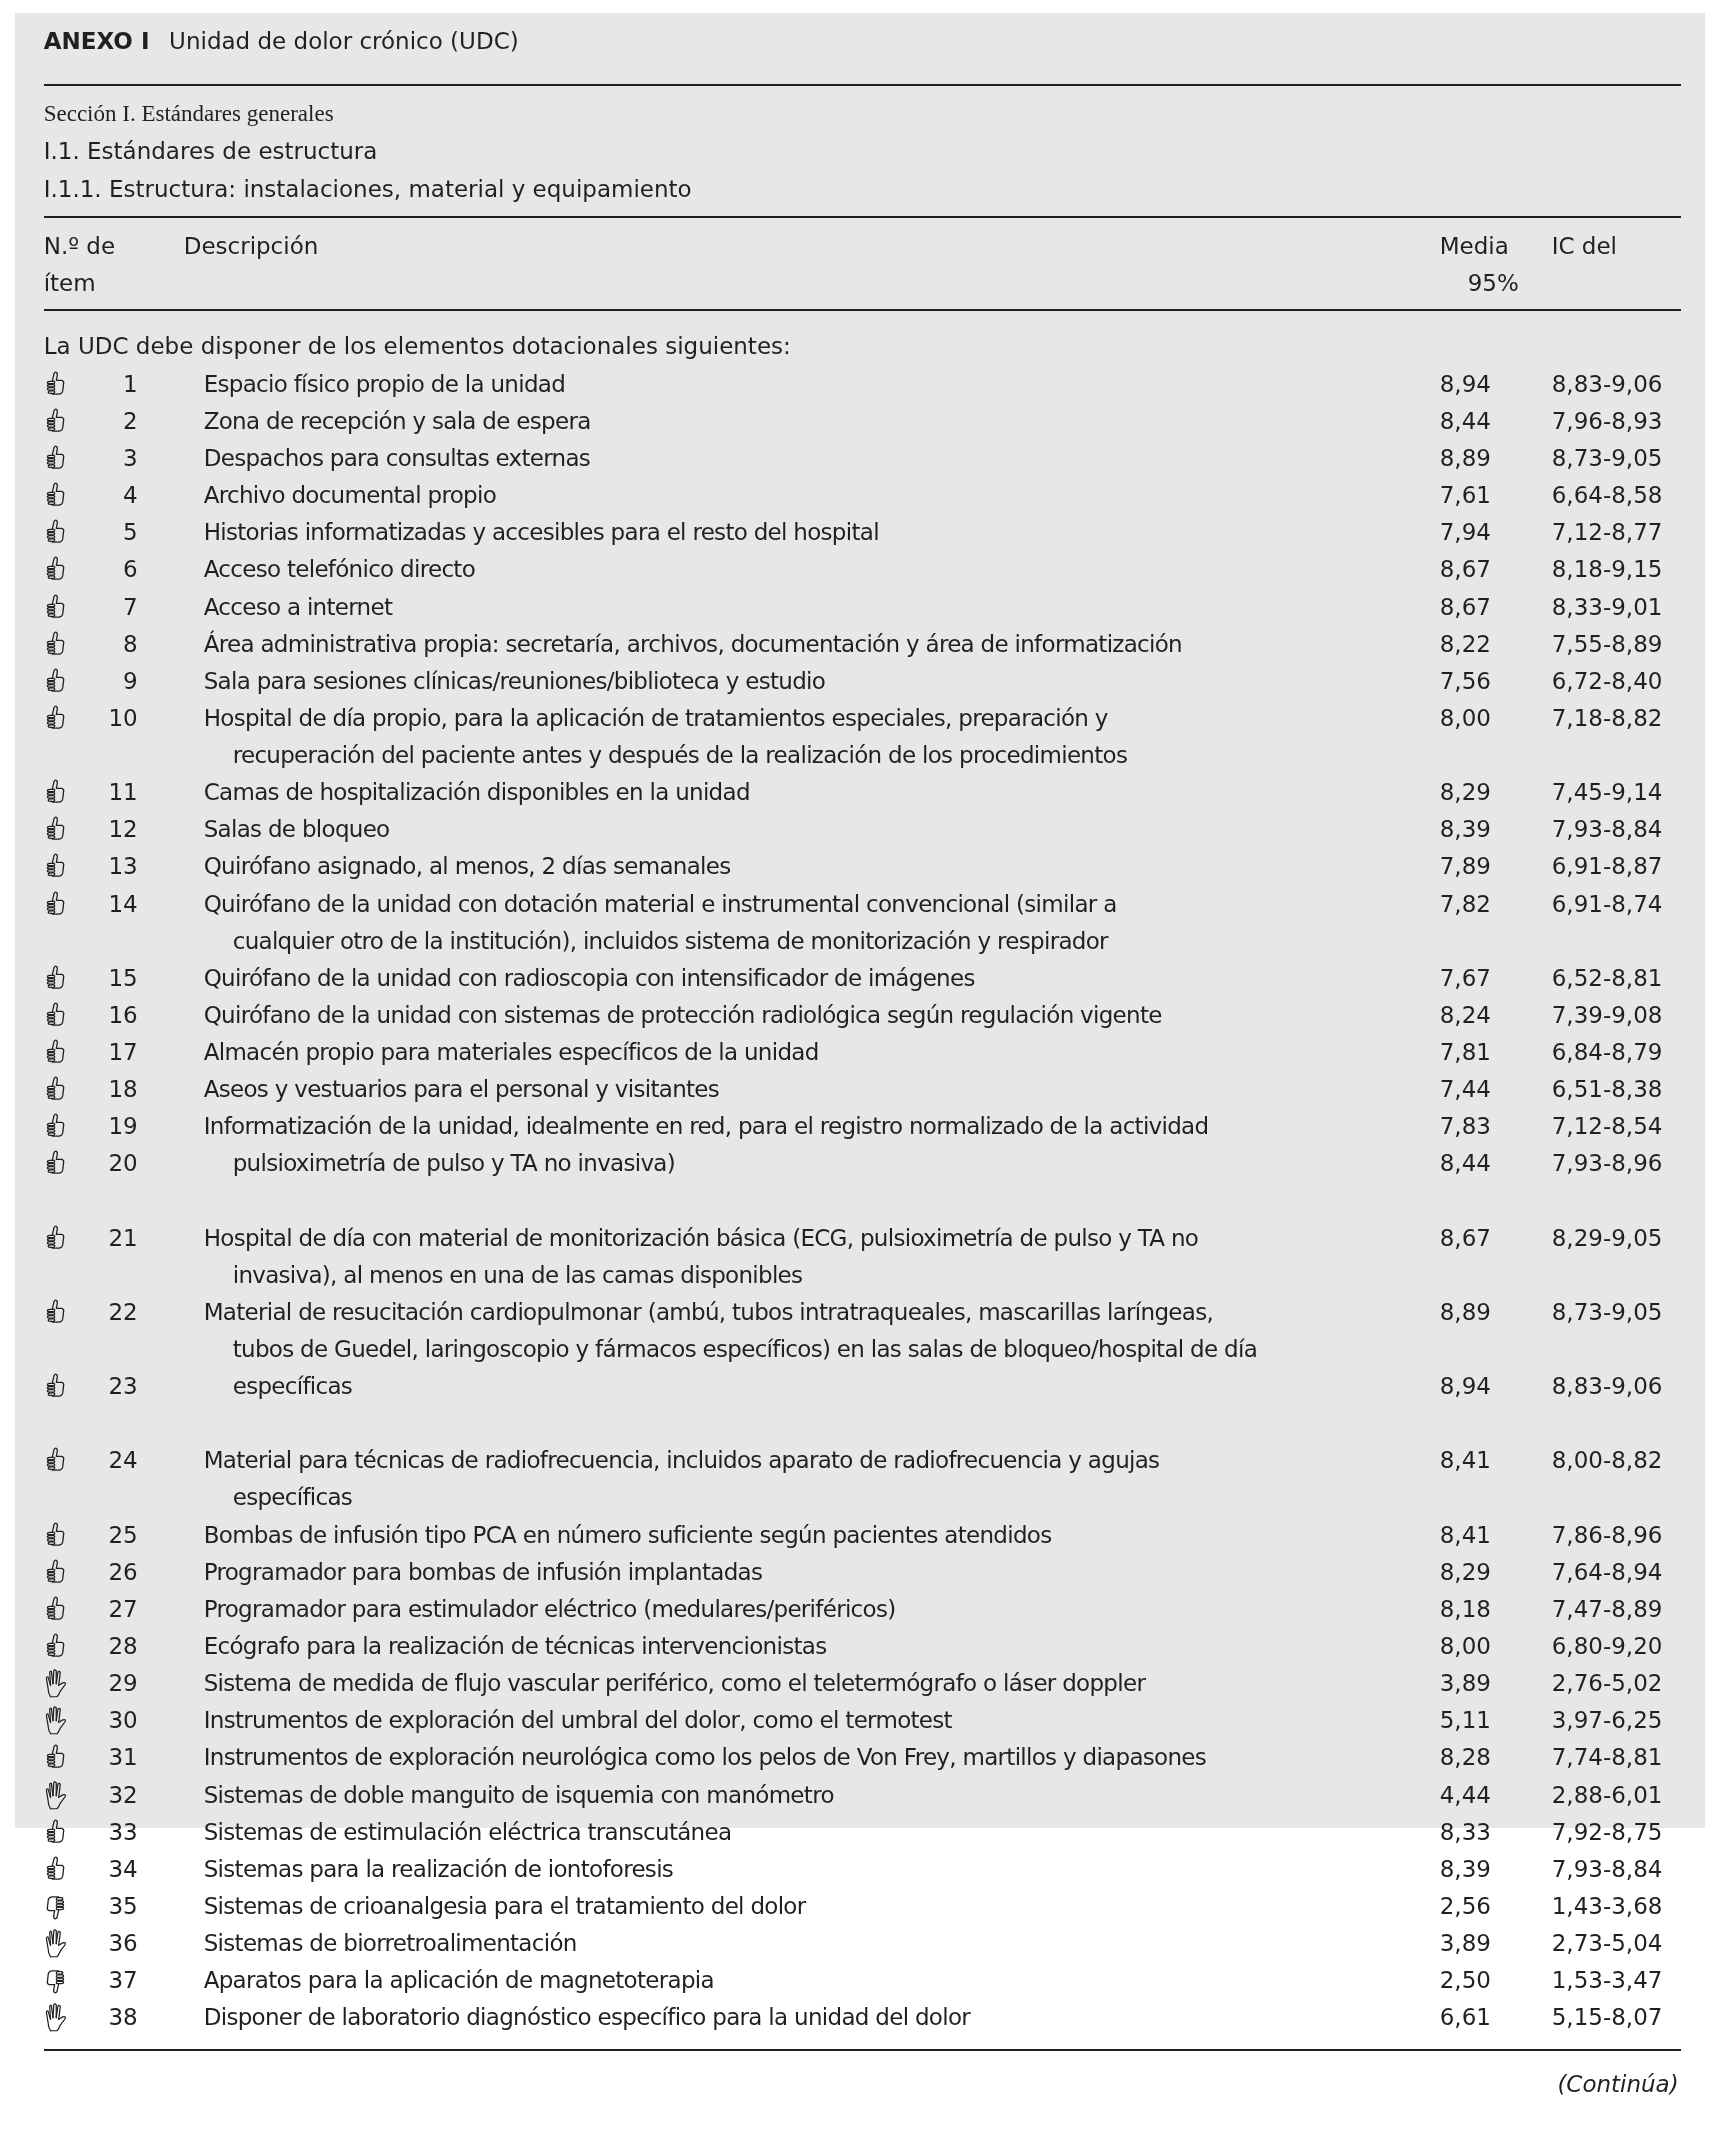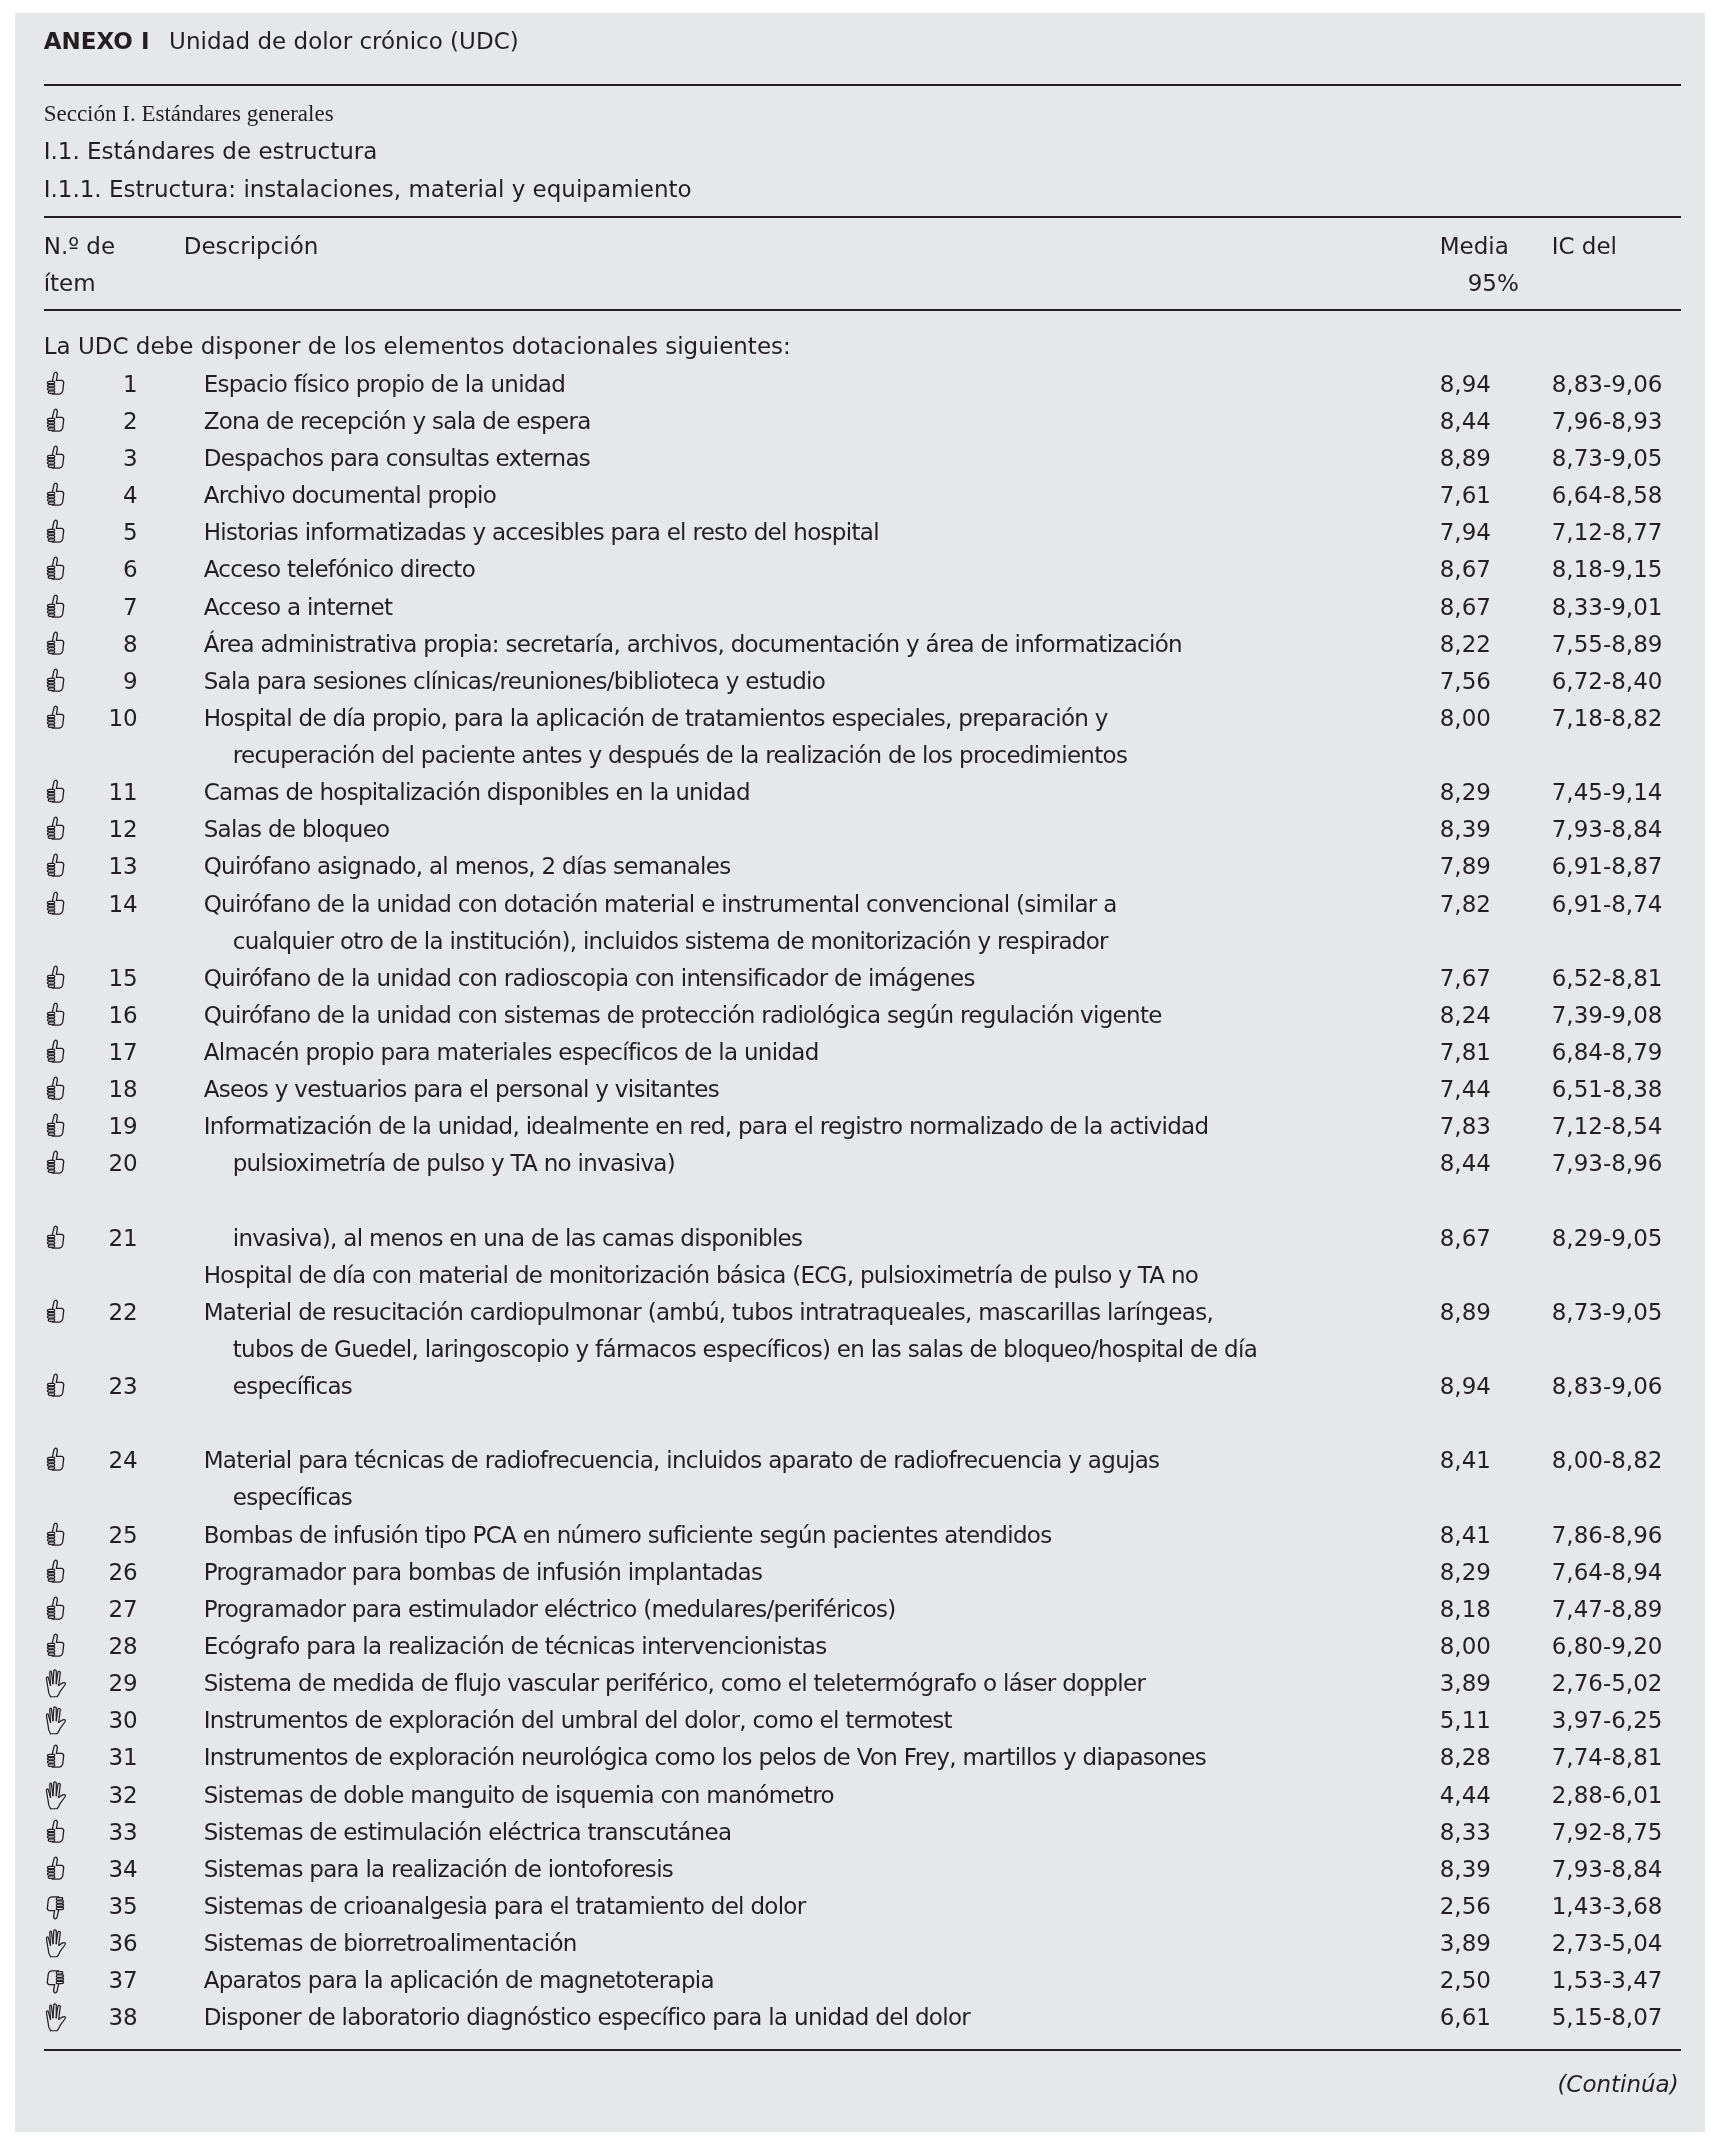--- a/index.html
+++ b/index.html
@@ -1,18 +1,18 @@
 <!DOCTYPE html>
 <html style="font-size:13px"><head>
 <meta charset="utf-8">
 <style>
   html, body { margin: 0; padding: 0; background: #ffffff; }
   body { width: 1728px; height: 2151px; position: relative; overflow: hidden;
          font-family: "DejaVu Sans", sans-serif; color: #231f20; }
-  .panel { position: absolute; left: 14.7px; top: 13px; width: 1690px; height: 2119px; background: #e6e7e9; }
+  .panel { position: absolute; left: 14.7px; top: 13px; width: 1690px; height: 1815px; background: #e6e7e9; }
   .abs { position: absolute; white-space: nowrap; }
   .txt { font-size: 23px; line-height: 37px; }
   .rule { position: absolute; left: 29px; width: 1637px; height: 1.6px; background: #231f20; }
   .title-bold { font-weight: bold; }
   .row { position: absolute; left: 0; width: 1690px; }
   .row .icon { position: absolute; left: 29px; top: 4.1px; width: 23px; height: 29px; }
   .row .num { position: absolute; left: 74px; width: 49px; text-align: right; font-size: 23px; line-height: 37px; }
   .row .desc { position: absolute; left: 169px; font-size: 23px; line-height: 37px; letter-spacing: -0.7px; }
   .row .desc .line { display: block; white-space: nowrap; margin-left: 20px; }
   .row .desc .line.cont { padding-left: 29px; }
@@ -394,22 +394,22 @@
   <svg viewBox="0 0 28 36" width="23" height="29" fill="none" stroke="#231f20" stroke-width="1.6" stroke-linejoin="round" stroke-linecap="round">
     <path d="M10 14 L12 5 Q13 2 15 3 Q17 4 16 8 L15 13 L22 13 Q25 14 24 17 L23 26 Q22 30 18 30 L10 30"></path>
     <path d="M4 16 Q4 14 7 14 L12 14 Q14 15 12 17 L6 17 Q4 17 4 16 Z"></path>
     <path d="M4 20 Q4 18 7 18 L12 18 Q14 19 12 21 L6 21 Q4 21 4 20 Z"></path>
     <path d="M4 24 Q4 22 7 22 L12 22 Q14 23 12 25 L6 25 Q4 25 4 24 Z"></path>
     <path d="M5 28 Q5 26 8 26 L12 26 Q14 27 12 29 L7 29 Q5 29 5 28 Z"></path>
   </svg>
 </span>
         <span class="num">21</span>
         <span class="desc">
+          <span class="line">Hospital de día con material de monitorización básica (ECG, pulsioximetría de pulso y TA no</span>
           <span class="line cont">invasiva), al menos en una de las camas disponibles</span>
-          <span class="line">Hospital de día con material de monitorización básica (ECG, pulsioximetría de pulso y TA no</span>
         </span>
         <span class="media">8,67</span>
         <span class="ic">8,29-9,05</span>
       </div>
       <div class="row" style="top: 1281px;">
         <span class="icon">
   <svg viewBox="0 0 28 36" width="23" height="29" fill="none" stroke="#231f20" stroke-width="1.6" stroke-linejoin="round" stroke-linecap="round">
     <path d="M10 14 L12 5 Q13 2 15 3 Q17 4 16 8 L15 13 L22 13 Q25 14 24 17 L23 26 Q22 30 18 30 L10 30"></path>
     <path d="M4 16 Q4 14 7 14 L12 14 Q14 15 12 17 L6 17 Q4 17 4 16 Z"></path>
     <path d="M4 20 Q4 18 7 18 L12 18 Q14 19 12 21 L6 21 Q4 21 4 20 Z"></path>

